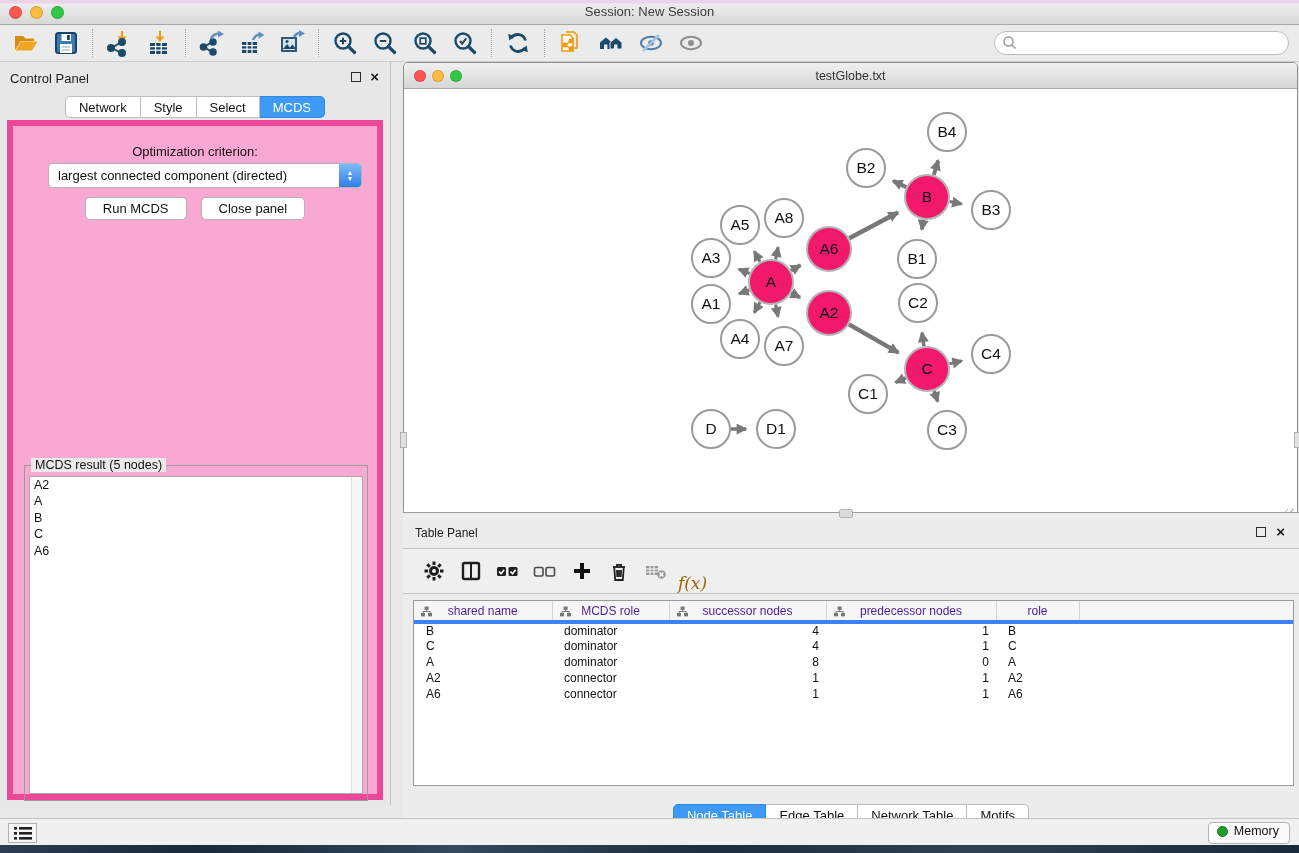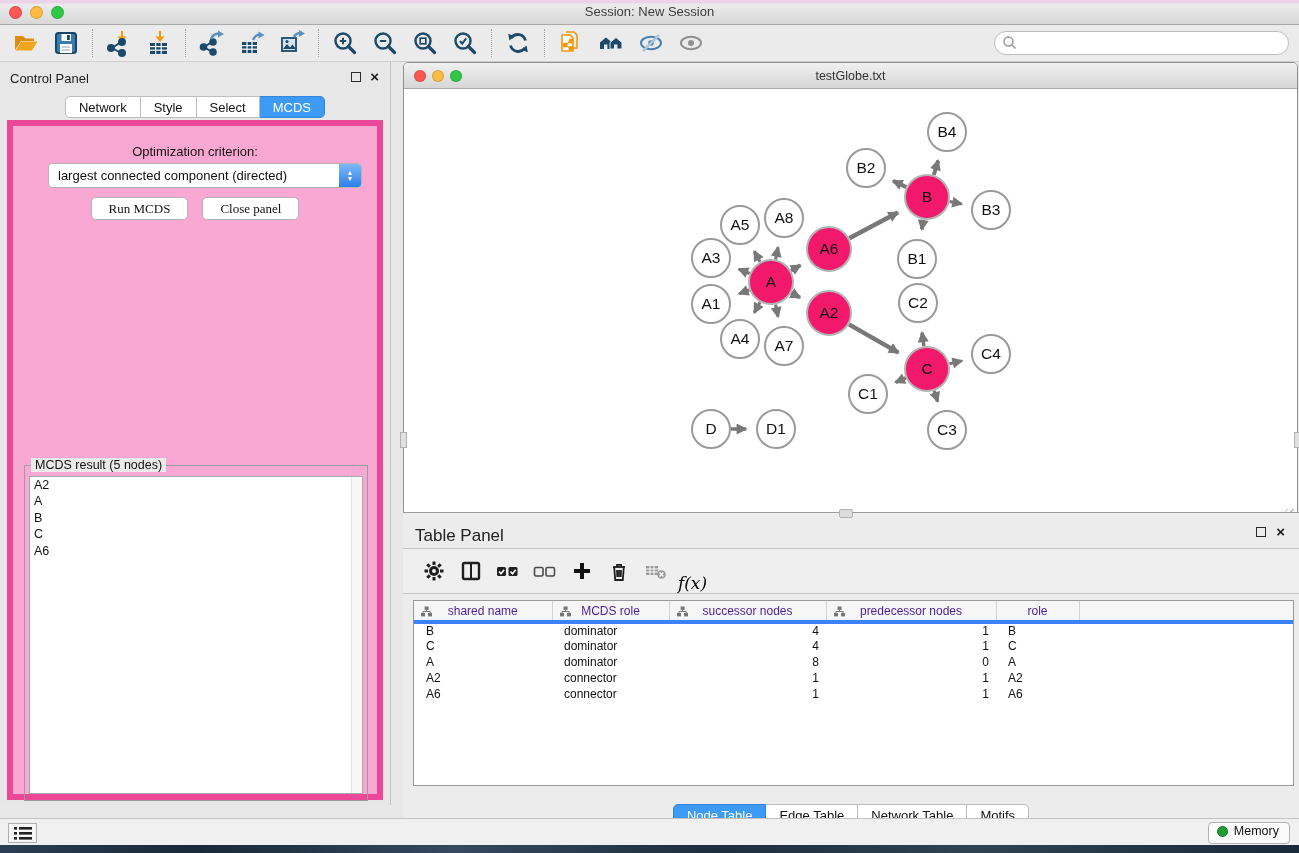--- a/index.html
+++ b/index.html
@@ -45,21 +45,21 @@
   .cp-body { position:absolute; left:7px; right:7px; top:58px; bottom:5px; background:#f9a8d4; border:6px solid #ec4899; border-radius:0; }
   .opt-label { position:absolute; left:0; right:0; top:18px; text-align:center; font-size:13px; color:#111; }
   .dropdown { position:absolute; left:35px; top:37px; width:314px; height:25px; background:#fff; border:1px solid #b3b3b3;
     border-radius:4px; cursor:pointer; }
   .dropdown .dd-text { position:absolute; left:9px; top:4px; font-size:13px; color:#111; }
   .dd-stepper { position:absolute; right:0; top:0; width:22px; height:23px; border-radius:0 3px 3px 0;
     background:linear-gradient(#7db9f8,#2e7fe8); display:flex; flex-direction:column; align-items:center; justify-content:center; }
   .dd-stepper span { color:#fff; font-size:7px; line-height:6px; }
   .cp-buttons { position:absolute; left:0; right:0; top:71px; display:flex; justify-content:center; gap:14px; }
   .cp-buttons button { height:23px; padding:0 17px; background:#fff; border:1px solid #b3b3b3; border-radius:5px;
-    font-size:13px; font-family:Liberation Serif, serif; color:#111; cursor:pointer; }
+    font-size:13px; font-family:Liberation Sans, sans-serif; color:#111; cursor:pointer; }
 
   .result-group { position:absolute; left:11px; right:9px; top:339px; height:336px; border:1px solid #9c9c9c; }
   .result-legend { position:absolute; left:6px; top:-8px; background:#eaeaea; padding:0 4px; font-size:12.5px; color:#111; }
   .result-list { position:absolute; left:4px; right:4px; top:10px; bottom:6px; background:#fff; border:1px solid #a9a9a9; overflow:hidden; }
   .result-list .item { font-size:12.5px; line-height:16.4px; padding-left:4px; color:#111; }
   .result-scroll { position:absolute; right:0; top:0; bottom:0; width:11px; background:#f7f7f7; border-left:1px solid #e3e3e3; }
 
   
   .net-window { position:absolute; left:403px; top:62px; width:895px; height:450px; background:#fff;
     border:1px solid #8f8f8f; border-radius:5px 5px 0 0; }
@@ -74,26 +74,26 @@
   .grip { position:absolute; right:1px; bottom:1px; width:13px; height:13px;
     background:repeating-linear-gradient(135deg, transparent 0 3px, #b9b9b9 3px 4px); }
 
   
   .h-splitter { position:absolute; left:403px; top:512px; width:896px; height:6px; background:#ededed; border-top:1px solid #9c9c9c; }
   .h-splitter .handle { position:absolute; left:436px; top:-4px; width:14px; height:9px; background:#dcdcdc; border:1px solid #b2b2b2; border-radius:2px; }
 
   
   .table-panel { position:absolute; left:403px; top:518px; width:896px; height:300px; background:#ececec; }
   .tp-head { position:relative; height:28px; }
-  .tp-head .p-title { position:absolute; left:12px; top:8px; font-size:17px; color:#222; }
+  .tp-head .p-title { position:absolute; left:12px; top:8px; font-size:12px; color:#222; }
   .tp-float { right:33px; top:9px; } .tp-close { right:14px; top:9px; }
   .tp-toolbar { position:absolute; left:0; right:0; top:30px; height:46px; border-top:1px solid #c4c4c4; border-bottom:1px solid #c4c4c4;
     background:#efefef; display:flex; align-items:center; padding-left:12px; }
   .tp-toolbar .tb-btn { width:37px; }
-  .fx { font-family:"DejaVu Serif", serif; font-style:italic; font-size:17px; color:#000000;margin-top:24px; }
+  .fx { font-family:"DejaVu Serif", serif; font-style:italic; font-size:17px; color:#a16207;margin-top:24px; }
 
   .data-table-wrap { position:absolute; left:10px; top:82px; width:881px; height:186px; background:#fff; border:1px solid #999; overflow:hidden; }
   table.data { border-collapse:collapse; table-layout:fixed; width:100%; }
   table.data th { height:21px; background:#f6f6f6; border-bottom:4px solid #3b82f6; border-right:1px solid #d4d4d4;
     font-size:12px; font-weight:normal; color:#4c1d95; position:relative; text-align:center; }
   table.data th .hdr-ic { position:absolute; left:7px; top:5px; }
   table.data td { height:16px; font-size:12px; color:#111; padding:0 6px 0 12px; white-space:nowrap; overflow:hidden; }
   table.data td.num { text-align:right; padding-right:7px; }
   .tp-tabs { position:absolute; left:0; right:0; top:270px; text-align:center; }
   .tp-tabs .seg button { height:23px;margin-top:16px; }

